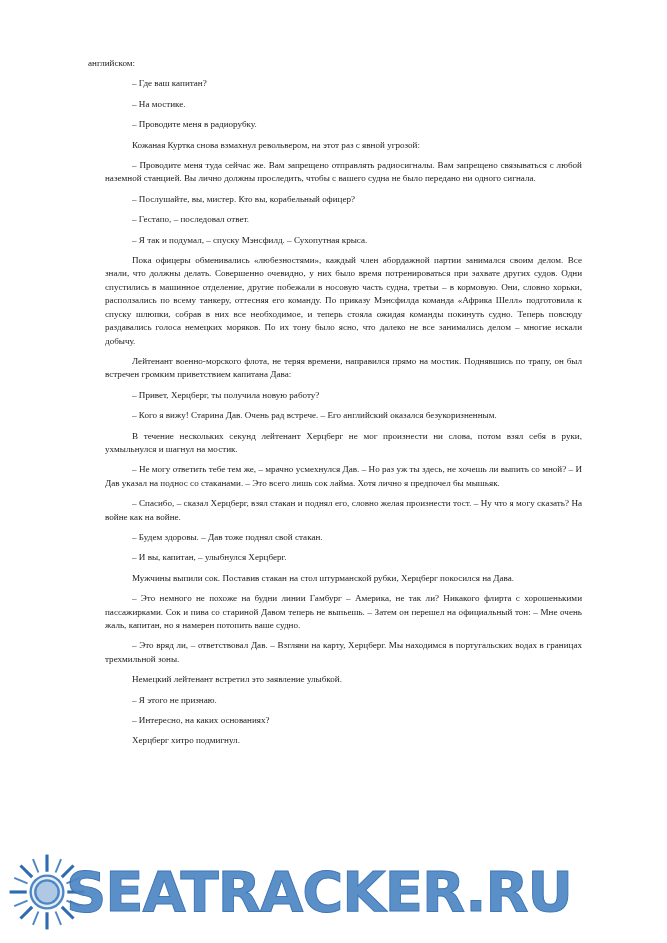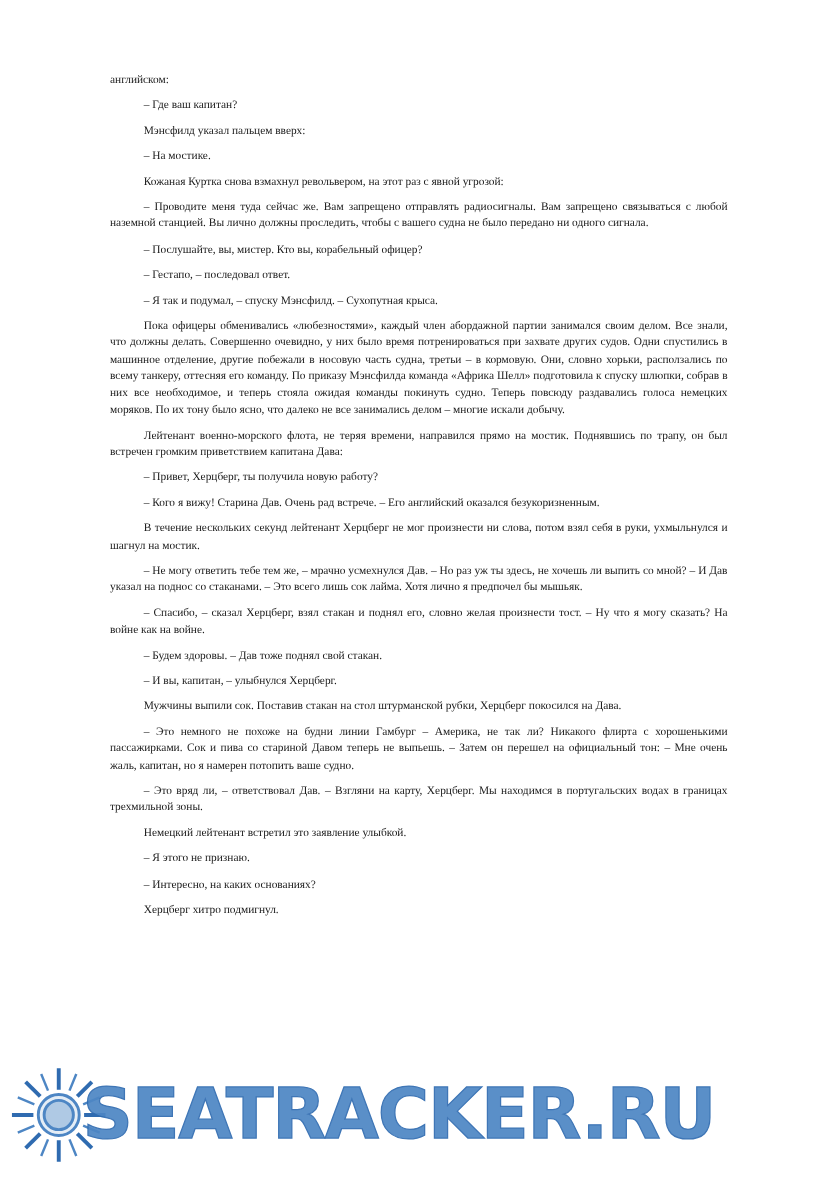--- a/index.html
+++ b/index.html
@@ -30,20 +30,21 @@
   .para {
     margin: 0 0 7px 0;
     font-size: 9.1px;
     line-height: 13.4px;
     color: #1a1a1a;
     text-align: justify;
     text-indent: 0;
   }
   .para.indent {
     text-indent: 27px;
+    margin-left: 17px;
   }
   
   #watermark {
     position: absolute;
     left: 0;
     top: 845px;
     width: 667px;
     height: 98px;
     pointer-events: none;
   }
@@ -69,22 +70,22 @@
   }
 </style>
 </head>
 <body>
 
 <div id="page">
 
   <div class="text-column">
     <p class="para">английском:</p>
     <p class="para indent">– Где ваш капитан?</p>
-    <p class="para indent">Мэнсфилд указал пальцем вверх:</p>
     <p class="para indent">– На мостике.</p>
+    <p class="para indent">– Проводите меня в радиорубку.</p>
     <p class="para indent">Кожаная Куртка снова взмахнул револьвером, на этот раз с явной угрозой:</p>
     <p class="para indent">– Проводите меня туда сейчас же. Вам запрещено отправлять радиосигналы. Вам запрещено связываться с любой наземной станцией. Вы лично должны проследить, чтобы с вашего судна не было передано ни одного сигнала.</p>
     <p class="para indent">– Послушайте, вы, мистер. Кто вы, корабельный офицер?</p>
     <p class="para indent">– Гестапо, – последовал ответ.</p>
     <p class="para indent">– Я так и подумал, – спуску Мэнсфилд. – Сухопутная крыса.</p>
     <p class="para indent">Пока офицеры обменивались «любезностями», каждый член абордажной партии занимался своим делом. Все знали, что должны делать. Совершенно очевидно, у них было время потренироваться при захвате других судов. Одни спустились в машинное отделение, другие побежали в носовую часть судна, третьи – в кормовую. Они, словно хорьки, расползались по всему танкеру, оттесняя его команду. По приказу Мэнсфилда команда «Африка Шелл» подготовила к спуску шлюпки, собрав в них все необходимое, и теперь стояла ожидая команды покинуть судно. Теперь повсюду раздавались голоса немецких моряков. По их тону было ясно, что далеко не все занимались делом – многие искали добычу.</p>
     <p class="para indent">Лейтенант военно-морского флота, не теряя времени, направился прямо на мостик. Поднявшись по трапу, он был встречен громким приветствием капитана Дава:</p>
     <p class="para indent">– Привет, Херцберг, ты получила новую работу?</p>
     <p class="para indent">– Кого я вижу! Старина Дав. Очень рад встрече. – Его английский оказался безукоризненным.</p>
     <p class="para indent">В течение нескольких секунд лейтенант Херцберг не мог произнести ни слова, потом взял себя в руки, ухмыльнулся и шагнул на мостик.</p>

